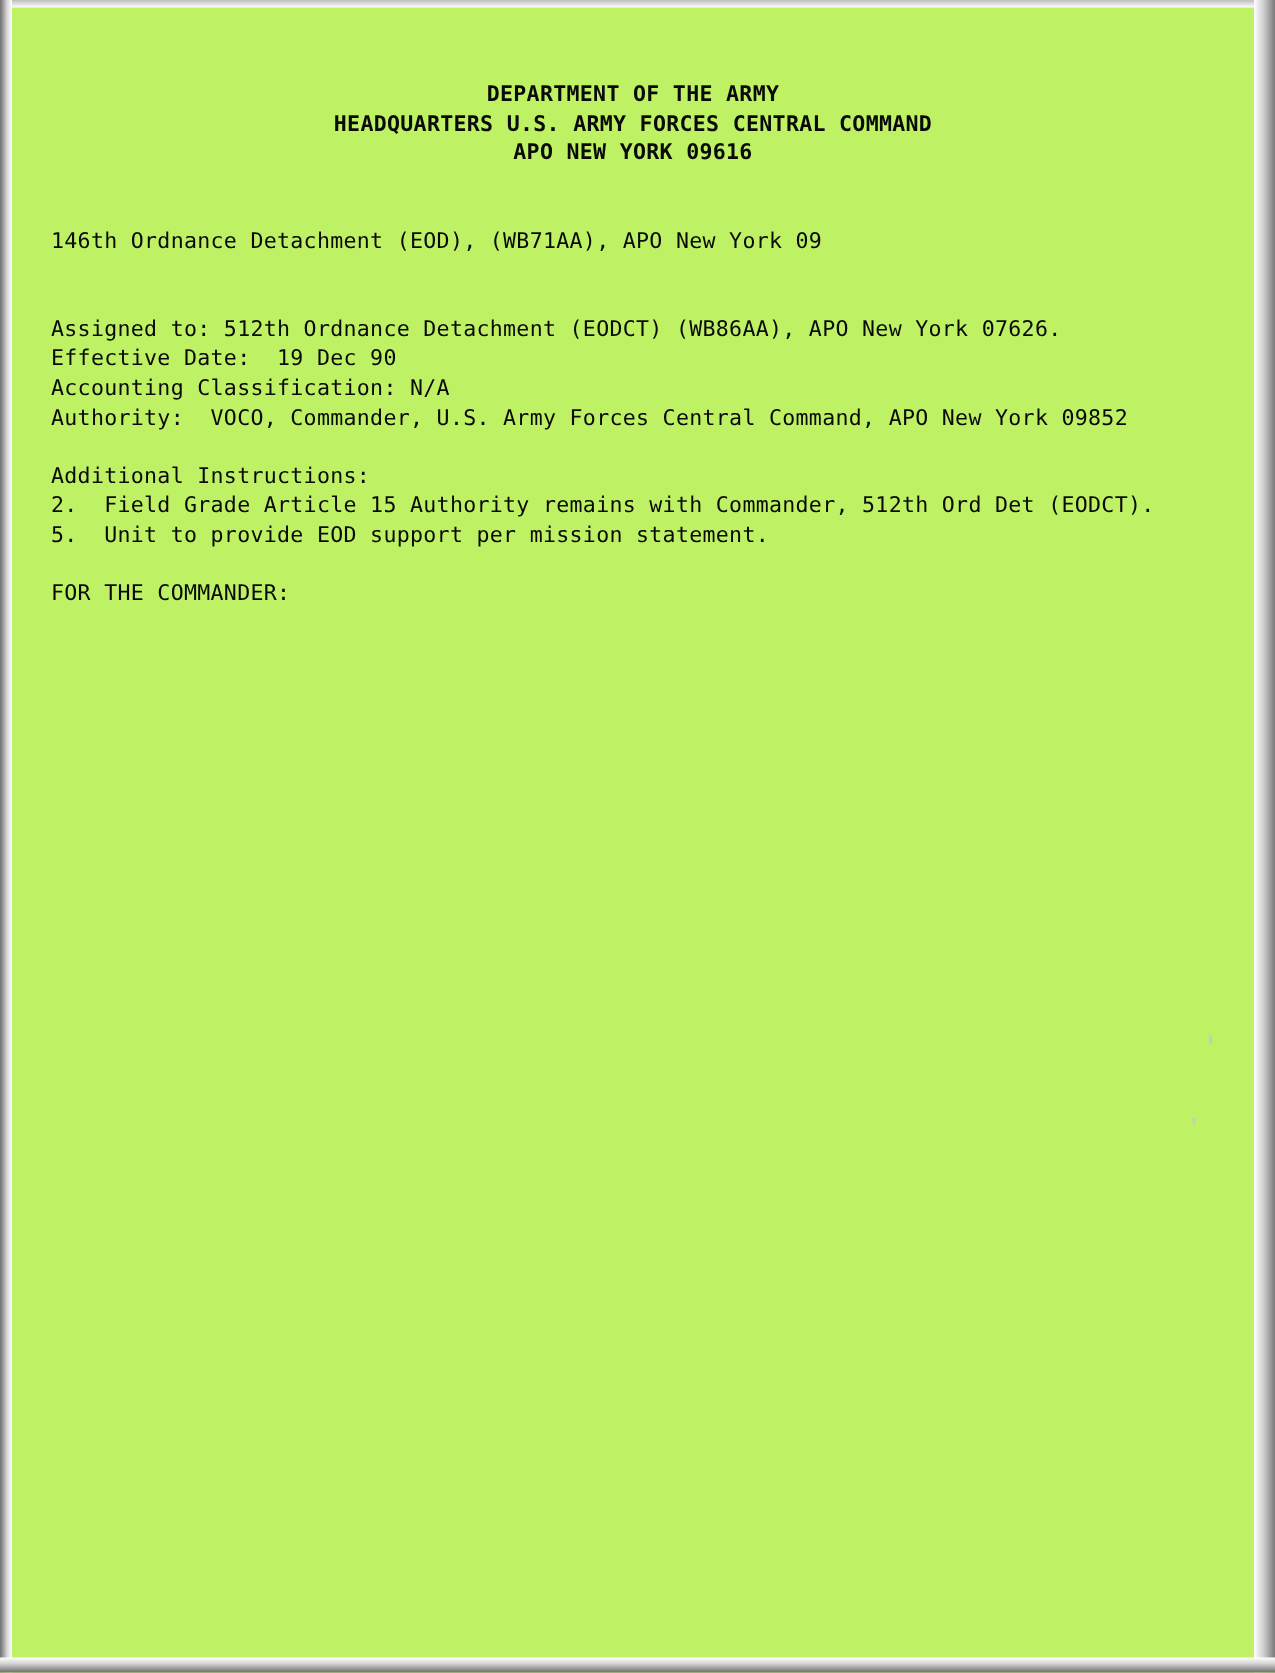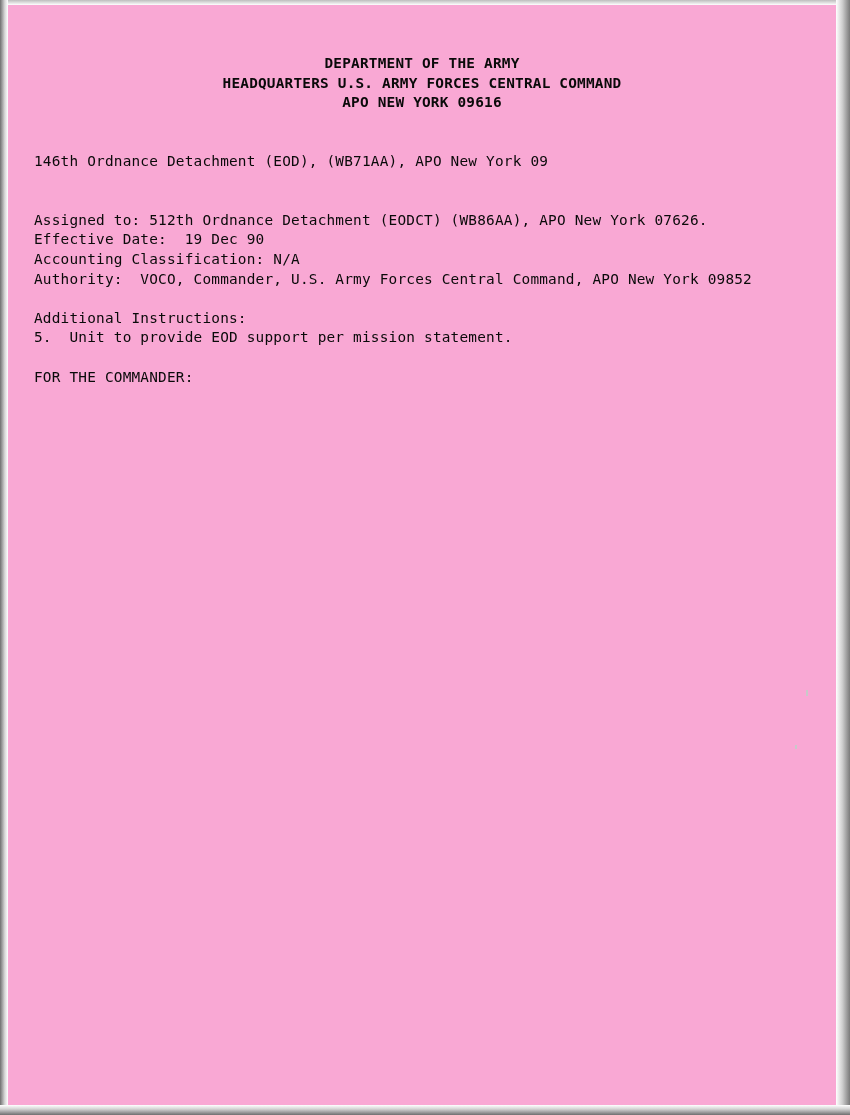--- a/index.html
+++ b/index.html
@@ -4,21 +4,21 @@
 <style>
   html, body {
     margin: 0;
     padding: 0;
     background: #8a8a8a;
   }
   .page {
     position: relative;
     width: 850px;
     height: 1115px;
-    background: #f9a8d4;
+    background: #bef264;
     overflow: hidden;
     box-sizing: border-box;
   }
   
   .edge-left {
     position: absolute;
     left: 0; top: 0;
     width: 8px; height: 1115px;
     background: linear-gradient(to right, #6f6f6f 0%, #d8d8d8 60%, #ffffff 100%);
   }
@@ -116,19 +116,20 @@
     <div class="blank"></div>
 
     <div class="para">Assigned to: 512th Ordnance Detachment (EODCT) (WB86AA), APO New York 07626.</div>
     <div class="line">Effective Date:  19 Dec 90</div>
     <div class="line">Accounting Classification: N/A</div>
     <div class="para">Authority:  VOCO, Commander, U.S. Army Forces Central Command, APO New York 09852</div>
 
     <div class="blank"></div>
 
     <div class="line">Additional Instructions:</div>
+    <div class="para">2.  Field Grade Article 15 Authority remains with Commander, 512th Ord Det (EODCT).</div>
     <div class="para">5.  Unit to provide EOD support per mission statement.</div>
 
     <div class="blank"></div>
 
     <div class="line">FOR THE COMMANDER:</div>
   </div>
 </div>
 
 </body></html>

